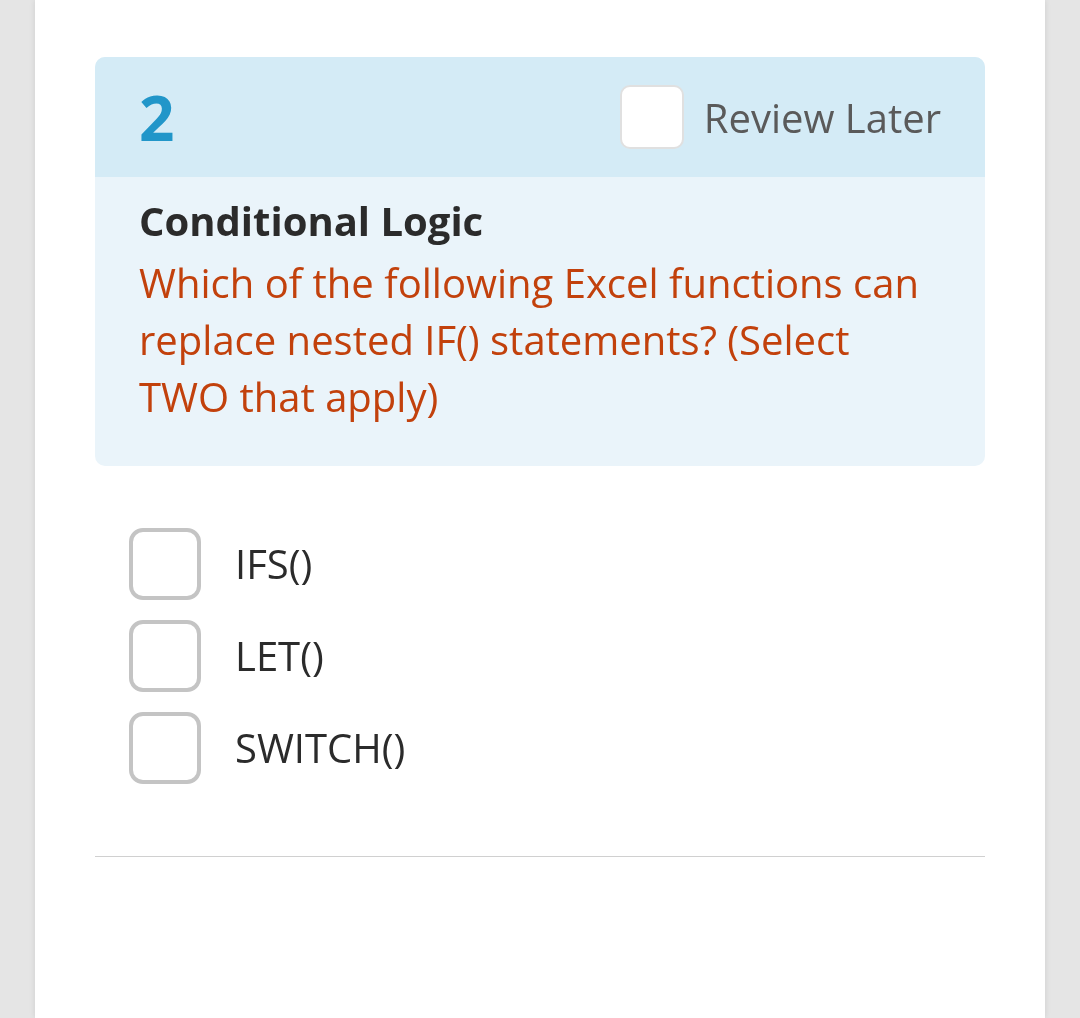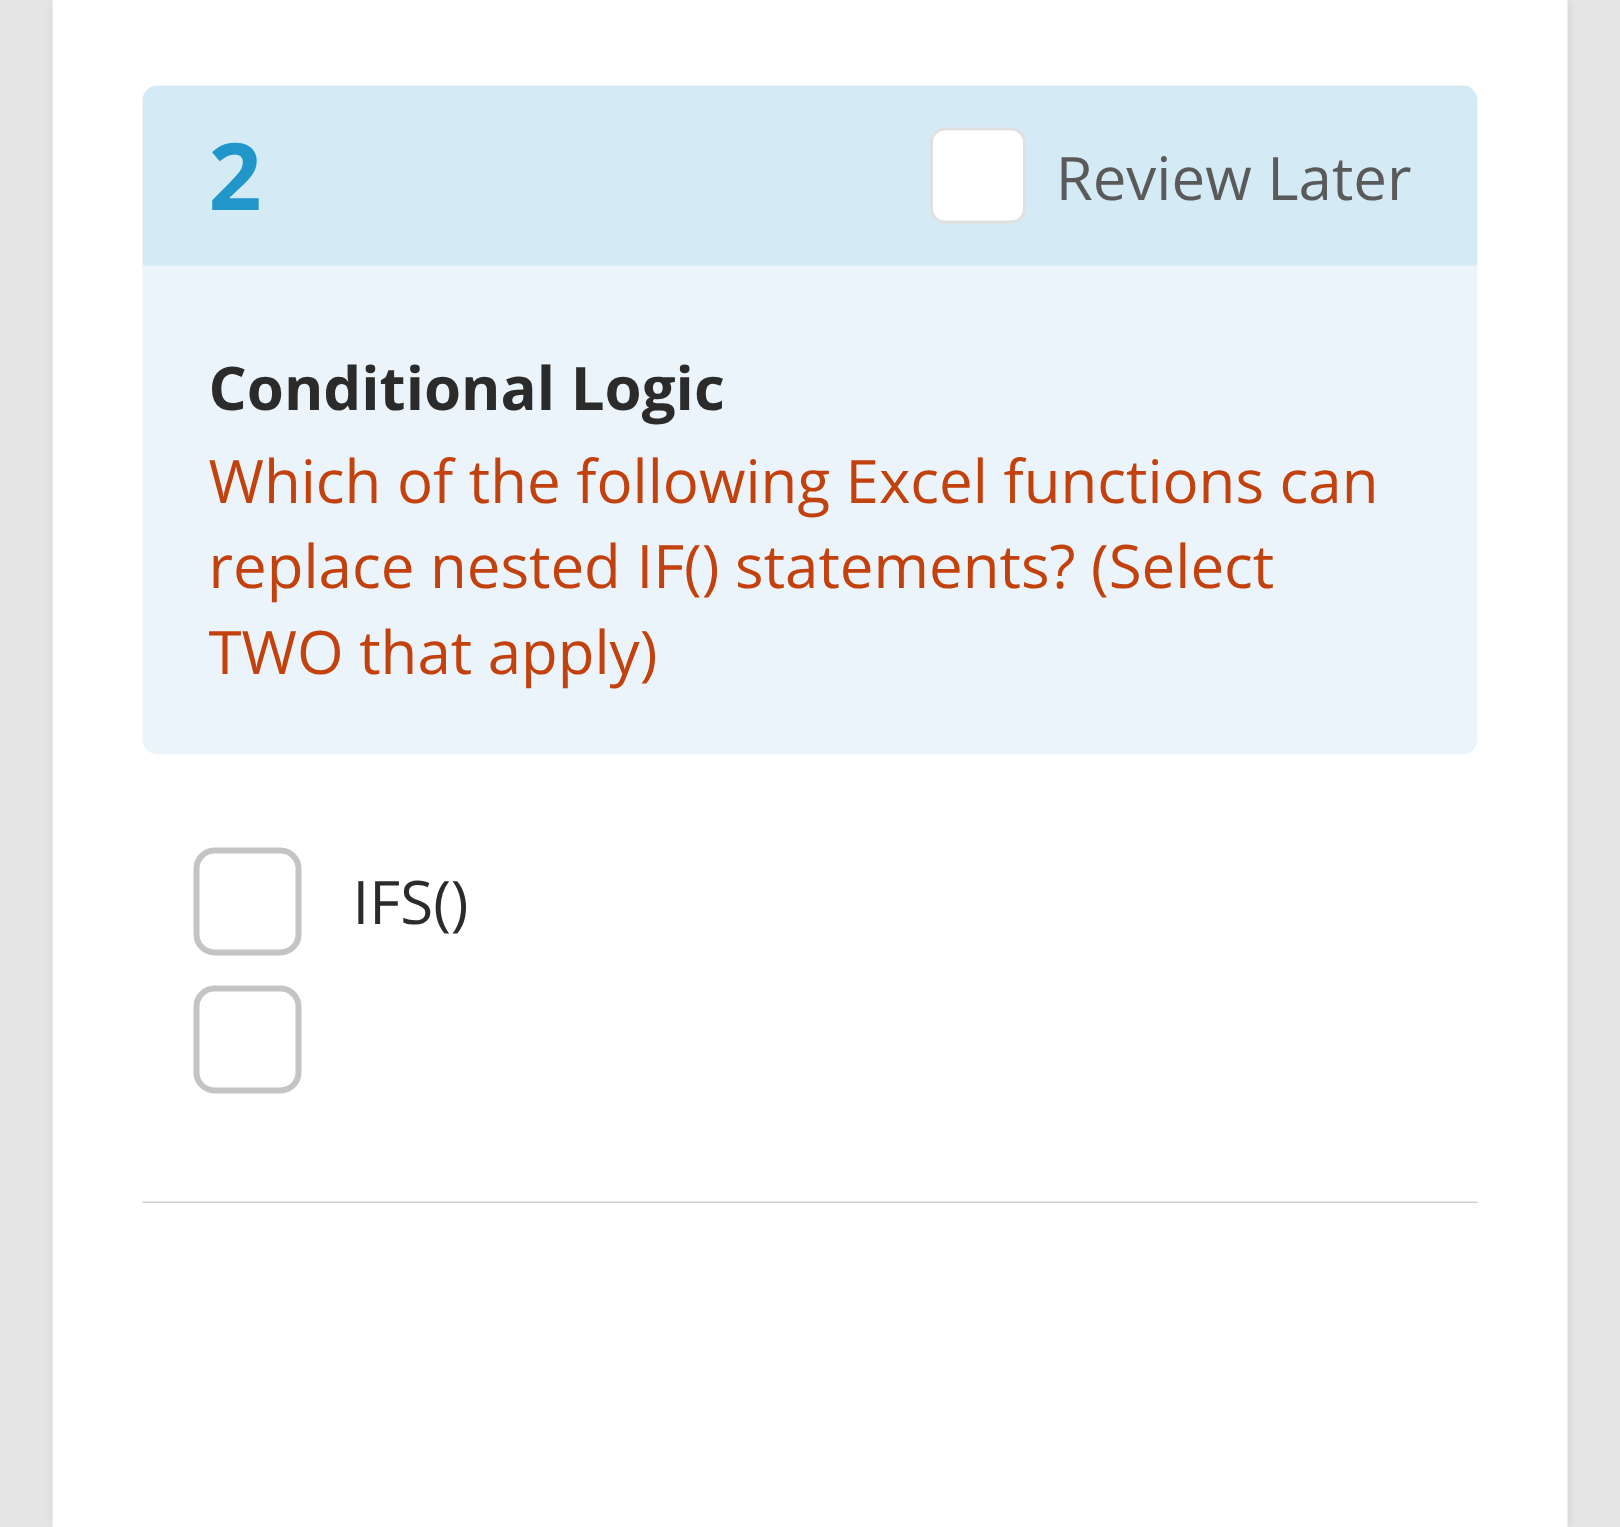--- a/index.html
+++ b/index.html
@@ -55,21 +55,21 @@
       cursor: pointer;
       appearance: none;
     }
     .review-label {
       font-size: 40px;
       color: #5a5a5a;
       font-weight: 400;
       text-align: right;
     }
     .question-body {
-      padding: 53px 44px 40px 44px;
+      padding: 16px 44px 40px 44px;
     }
     .question-title {
       font-size: 40px;
       font-weight: 700;
       color: #2b2b2b;
       margin-bottom: 6px;
     }
     .question-text {
       font-size: 40px;
       color: #c2410c;
@@ -125,18 +125,23 @@
     </div>
   </div>
 
   <div class="options-container">
     <div class="option-row">
       <input type="checkbox" class="option-checkbox" style="">
       <span class="option-label">IFS()</span>
     </div>
     <div class="option-row">
       <input type="checkbox" class="option-checkbox" style="">
+      <span class="option-label">LET()</span>
+    </div>
+    <div class="option-row">
+      <input type="checkbox" class="option-checkbox" style="">
+      <span class="option-label">SWITCH()</span>
     </div>
   </div>
 
   <hr class="divider">
 
 </div>
 
 </body></html>

